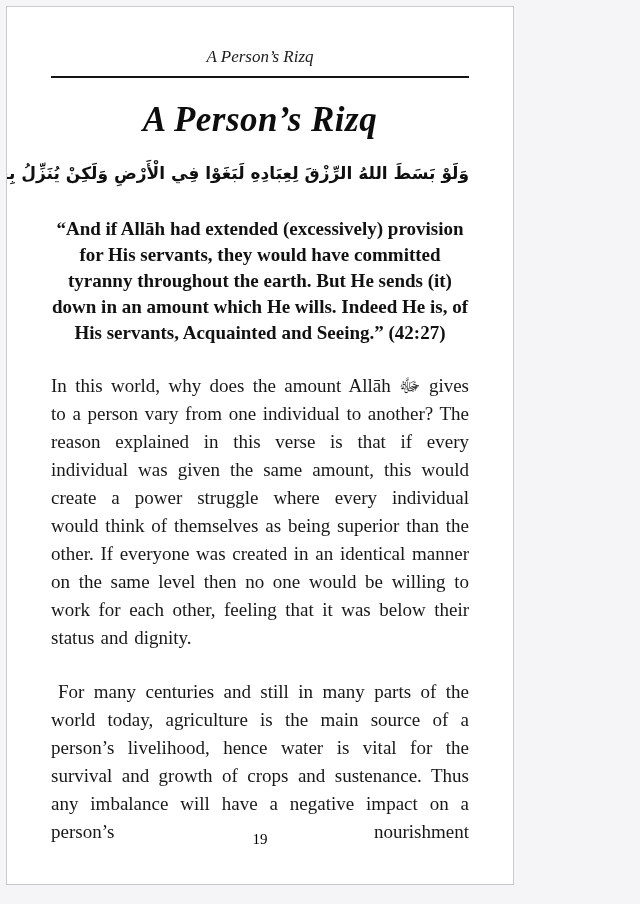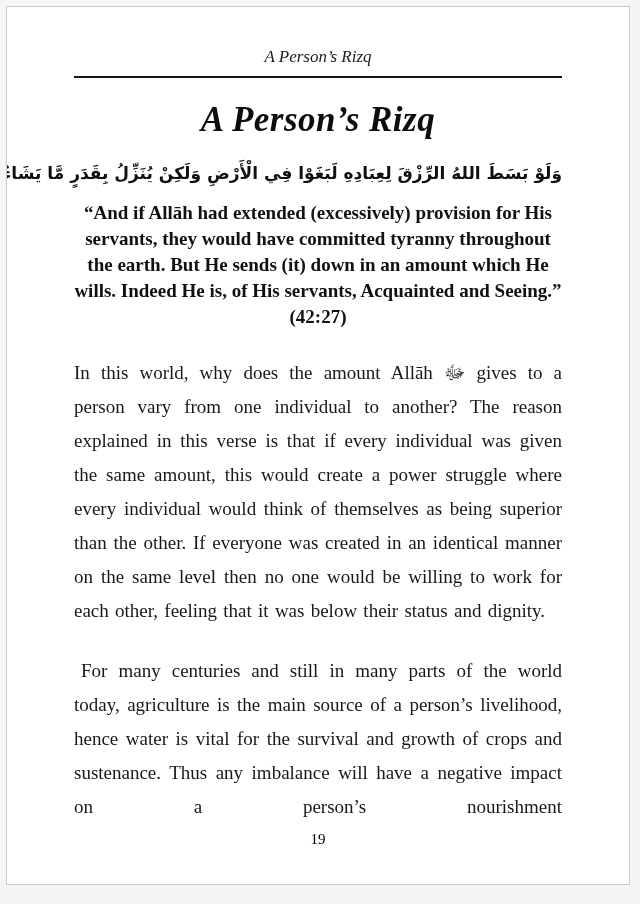--- a/index.html
+++ b/index.html
@@ -5,24 +5,24 @@
   * { margin: 0; padding: 0; box-sizing: border-box; }
   html, body {
     width: 640px; height: 904px;
     background: #f5f5f7;
     font-family: "Liberation Serif", "DejaVu Serif", serif;
     overflow: hidden;
   }
   .page {
     position: absolute;
     left: 6px; top: 6px;
-    width: 624px; height: 879px;
+    width: 508px; height: 879px;
     background: #ffffff;
     border: 1px solid #c9c9ce;
-    padding: 0 67px;
+    padding: 0 44px;
     color: #161616;
     overflow: hidden;
   }
   .running-header {
     padding-top: 40px;
     text-align: center;
     font-style: italic;
     font-size: 17px;
     color: #1c1c1c;
   }
@@ -47,31 +47,31 @@
     direction: rtl;
     font-family: "DejaVu Sans", sans-serif;
     font-weight: 700;
     font-size: 17px;
     line-height: 38px;
     color: #101010;
   }
   .arabic-line { white-space: nowrap; }
   .ayah-marker { font-size: 15px; padding-right: 4px; }
   .translation {
-    margin-top: 8px;
+    margin-top: 24px;
     text-align: center;
     font-weight: 700;
     font-size: 19px;
     line-height: 26px;
     color: #111111;
   }
   .body-text p {
     margin-top: 26px;
     font-size: 19px;
-    line-height: 34px;
+    line-height: 28px;
     text-align: justify;
     word-spacing: 1.5px;
     color: #181818;
   }
   .body-text p.indented { text-indent: 7px; }
   .body-text p.continued { text-align-last: justify; }
   .page-number {
     position: absolute;
     left: 0; bottom: 36px;
     width: 100%;

